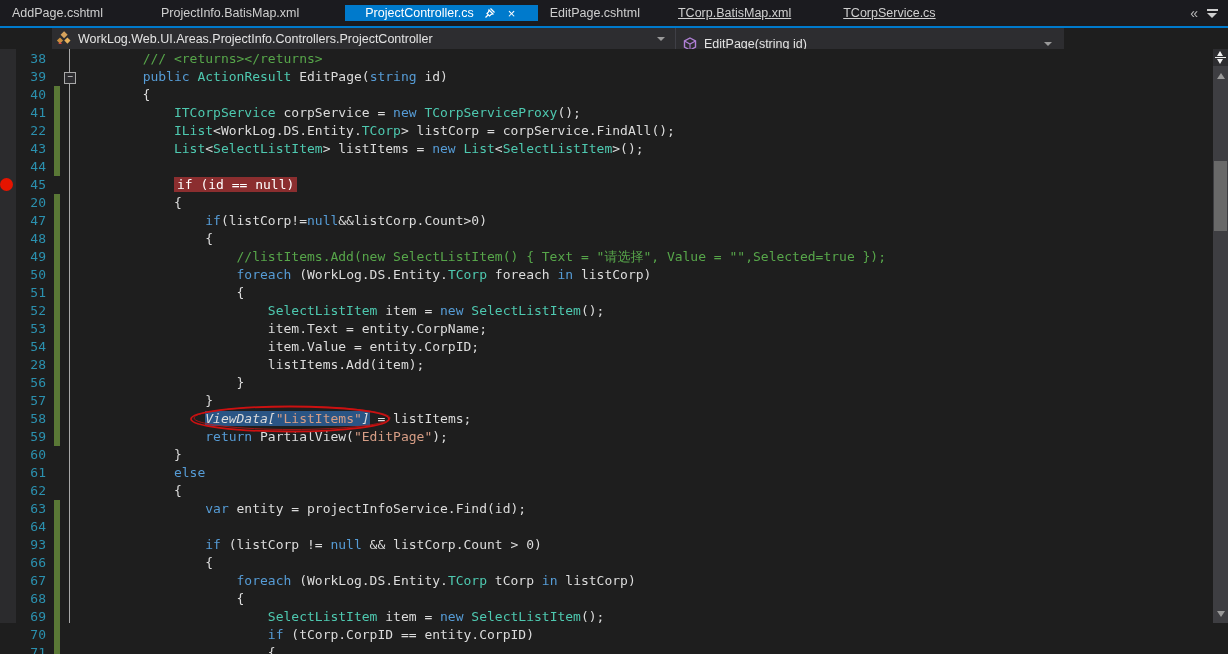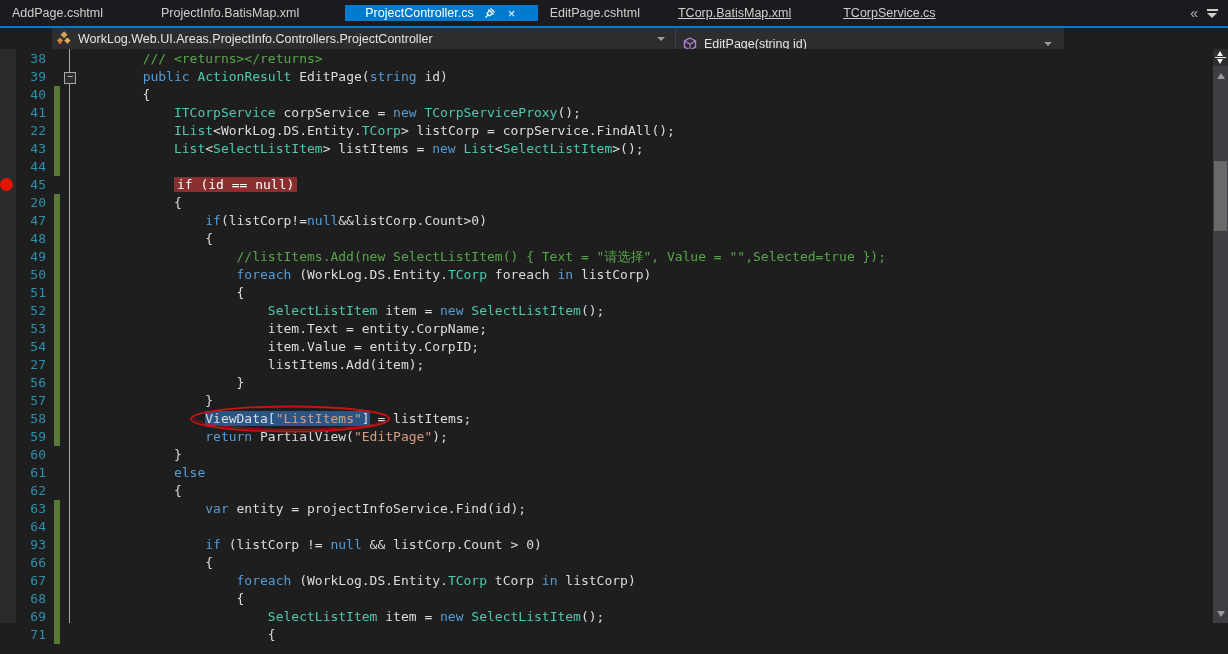--- a/index.html
+++ b/index.html
@@ -47,21 +47,21 @@
   .fold{width:19px;flex:none;position:relative;}
   .fold-box{position:absolute;left:3px;top:4px;width:10px;height:10px;background:#2d2d30;border:1px solid #a8a8a8;
     color:#d8d8d8;font-size:10px;line-height:9px;text-align:center;font-family:"Liberation Mono",monospace;}
   .code{flex:1;color:var(--text,#DCDCDC);}
   .tk-p{color:var(--text,#DCDCDC);}
   .tk-k{color:var(--keyword,#569CD6);}
   .tk-t{color:var(--type,#4EC9B0);}
   .tk-s{color:var(--string,#D69D85);}
   .tk-c{color:var(--comment,#57A64A);}
   .tk-bp{background:var(--breakpointLine,#8B2E2F);color:#ffffff;padding:0 3px;}
-  .tk-selp{background:var(--selection,#2A5585);color:var(--text,#DCDCDC);}
+  .tk-selp{background:var(--selection,#2A5585);color:var(--text,#DCDCDC);font-style:italic;}
   .tk-sels{background:var(--selection,#2A5585);color:var(--string,#D69D85);}
 
   
   .bp-dot{position:absolute;left:0px;top:129px;width:13px;height:13px;border-radius:50%;
     background:var(--breakpointDot,#E51400);}
   
   .annotation{position:absolute;left:186px;top:354px;pointer-events:none;}
 
   
   .scrollbar{position:absolute;right:0;top:0;width:15px;height:100%;background:#3e3e42;}
@@ -159,35 +159,36 @@
         <div class="row"><span class="ln">45</span><span class="chg"></span><span class="fold"></span><span class="code"><span class="tk-p">            </span><span class="tk-bp">if (id == null)</span></span></div>
         <div class="row"><span class="ln">20</span><span class="chg on"></span><span class="fold"></span><span class="code"><span class="tk-p">            {</span></span></div>
         <div class="row"><span class="ln">47</span><span class="chg on"></span><span class="fold"></span><span class="code"><span class="tk-p">                </span><span class="tk-k">if</span><span class="tk-p">(listCorp!=</span><span class="tk-k">null</span><span class="tk-p">&amp;&amp;listCorp.Count&gt;0)</span></span></div>
         <div class="row"><span class="ln">48</span><span class="chg on"></span><span class="fold"></span><span class="code"><span class="tk-p">                {</span></span></div>
         <div class="row"><span class="ln">49</span><span class="chg on"></span><span class="fold"></span><span class="code"><span class="tk-p">                    </span><span class="tk-c">//listItems.Add(new SelectListItem() { Text = "请选择", Value = "",Selected=true });</span></span></div>
         <div class="row"><span class="ln">50</span><span class="chg on"></span><span class="fold"></span><span class="code"><span class="tk-p">                    </span><span class="tk-k">foreach</span><span class="tk-p"> (WorkLog.DS.Entity.</span><span class="tk-t">TCorp</span><span class="tk-p"> foreach </span><span class="tk-k">in</span><span class="tk-p"> listCorp)</span></span></div>
         <div class="row"><span class="ln">51</span><span class="chg on"></span><span class="fold"></span><span class="code"><span class="tk-p">                    {</span></span></div>
         <div class="row"><span class="ln">52</span><span class="chg on"></span><span class="fold"></span><span class="code"><span class="tk-p">                        </span><span class="tk-t">SelectListItem</span><span class="tk-p"> item = </span><span class="tk-k">new</span><span class="tk-p"> </span><span class="tk-t">SelectListItem</span><span class="tk-p">();</span></span></div>
         <div class="row"><span class="ln">53</span><span class="chg on"></span><span class="fold"></span><span class="code"><span class="tk-p">                        item.Text = entity.CorpName;</span></span></div>
         <div class="row"><span class="ln">54</span><span class="chg on"></span><span class="fold"></span><span class="code"><span class="tk-p">                        item.Value = entity.CorpID;</span></span></div>
-        <div class="row"><span class="ln">27</span><span class="chg on"></span><span class="fold"></span><span class="code"><span class="tk-p">                        listItems.Add(item);</span></span></div>
+        <div class="row"><span class="ln">28</span><span class="chg on"></span><span class="fold"></span><span class="code"><span class="tk-p">                        listItems.Add(item);</span></span></div>
         <div class="row"><span class="ln">56</span><span class="chg on"></span><span class="fold"></span><span class="code"><span class="tk-p">                    }</span></span></div>
         <div class="row"><span class="ln">57</span><span class="chg on"></span><span class="fold"></span><span class="code"><span class="tk-p">                }</span></span></div>
         <div class="row"><span class="ln">58</span><span class="chg on"></span><span class="fold"></span><span class="code"><span class="tk-p">                </span><span class="tk-selp">ViewData[</span><span class="tk-sels">"ListItems"</span><span class="tk-selp">]</span><span class="tk-p"> = listItems;</span></span></div>
         <div class="row"><span class="ln">59</span><span class="chg on"></span><span class="fold"></span><span class="code"><span class="tk-p">                </span><span class="tk-k">return</span><span class="tk-p"> PartialView(</span><span class="tk-s">"EditPage"</span><span class="tk-p">);</span></span></div>
         <div class="row"><span class="ln">60</span><span class="chg"></span><span class="fold"></span><span class="code"><span class="tk-p">            }</span></span></div>
         <div class="row"><span class="ln">61</span><span class="chg"></span><span class="fold"></span><span class="code"><span class="tk-p">            </span><span class="tk-k">else</span></span></div>
         <div class="row"><span class="ln">62</span><span class="chg"></span><span class="fold"></span><span class="code"><span class="tk-p">            {</span></span></div>
         <div class="row"><span class="ln">63</span><span class="chg on"></span><span class="fold"></span><span class="code"><span class="tk-p">                </span><span class="tk-k">var</span><span class="tk-p"> entity = projectInfoService.Find(id);</span></span></div>
         <div class="row"><span class="ln">64</span><span class="chg on"></span><span class="fold"></span><span class="code"></span></div>
         <div class="row"><span class="ln">93</span><span class="chg on"></span><span class="fold"></span><span class="code"><span class="tk-p">                </span><span class="tk-k">if</span><span class="tk-p"> (listCorp != </span><span class="tk-k">null</span><span class="tk-p"> &amp;&amp; listCorp.Count &gt; 0)</span></span></div>
         <div class="row"><span class="ln">66</span><span class="chg on"></span><span class="fold"></span><span class="code"><span class="tk-p">                {</span></span></div>
         <div class="row"><span class="ln">67</span><span class="chg on"></span><span class="fold"></span><span class="code"><span class="tk-p">                    </span><span class="tk-k">foreach</span><span class="tk-p"> (WorkLog.DS.Entity.</span><span class="tk-t">TCorp</span><span class="tk-p"> tCorp </span><span class="tk-k">in</span><span class="tk-p"> listCorp)</span></span></div>
         <div class="row"><span class="ln">68</span><span class="chg on"></span><span class="fold"></span><span class="code"><span class="tk-p">                    {</span></span></div>
         <div class="row"><span class="ln">69</span><span class="chg on"></span><span class="fold"></span><span class="code"><span class="tk-p">                        </span><span class="tk-t">SelectListItem</span><span class="tk-p"> item = </span><span class="tk-k">new</span><span class="tk-p"> </span><span class="tk-t">SelectListItem</span><span class="tk-p">();</span></span></div>
+        <div class="row"><span class="ln">70</span><span class="chg on"></span><span class="fold"></span><span class="code"><span class="tk-p">                        </span><span class="tk-k">if</span><span class="tk-p"> (tCorp.CorpID == entity.CorpID)</span></span></div>
         <div class="row"><span class="ln">71</span><span class="chg on"></span><span class="fold"></span><span class="code"><span class="tk-p">                        {</span></span></div>
       </div>
 
     <div class="bp-dot"></div>
 
     <svg class="annotation" width="212" height="32" viewBox="0 0 212 32">
       <ellipse cx="104" cy="16" rx="99" ry="12.5" fill="none" stroke="#CC1111" stroke-width="1.8"></ellipse>
       <ellipse cx="106" cy="15" rx="98" ry="11.5" fill="none" stroke="#CC1111" stroke-width="1" opacity="0.75"></ellipse>
     </svg>
 

